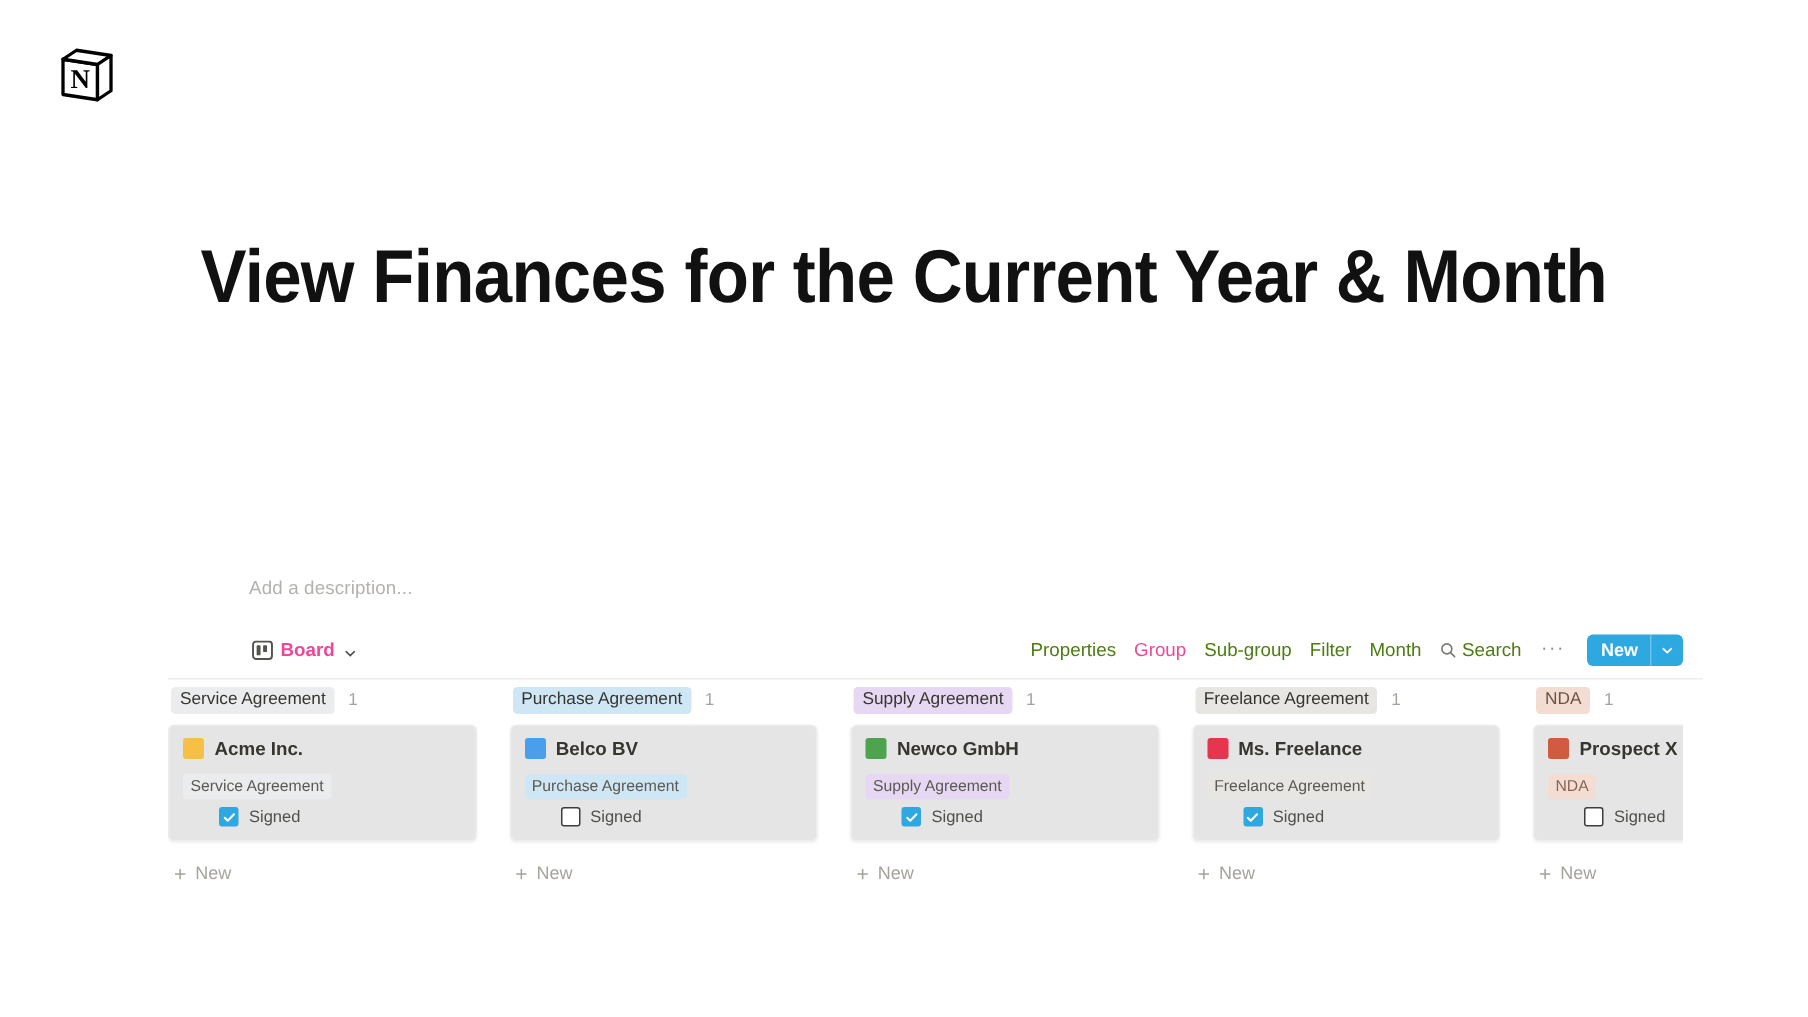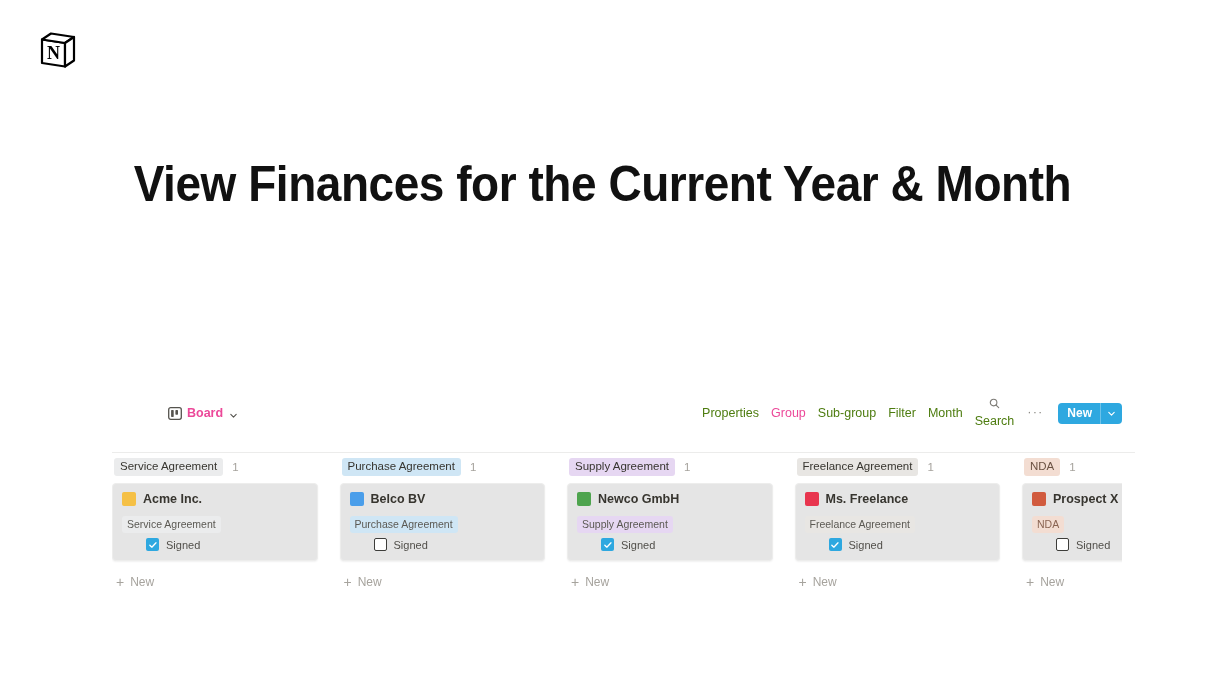--- a/index.html
+++ b/index.html
@@ -104,21 +104,21 @@
   .tb-item {
     font-size: 12.5px;
     color: #4d7c0f;
     padding: 4px 6px;
     border-radius: 4px;
     cursor: pointer;
     white-space: nowrap;
     line-height: 16px;
   }
   .tb-item.active { color: #ec4899; text-align: right; }
-  .tb-item.search { display: flex; align-items: center; gap: 4px; flex-direction: column; }
+  .tb-item.search { display: flex; align-items: center; gap: 4px; }
   .tb-dots {
     font-size: 13px;
     color: #8d8b86;
     padding: 3px 7px 6px 7px;
     border-radius: 4px;
     cursor: pointer;
     letter-spacing: 1px;
     line-height: 10px;
   }
 
@@ -292,20 +292,21 @@
     <path d="M4 9.5 L13 3.5 L36 7 L27 13 Z" fill="#ffffff" stroke="#000000" stroke-width="2.2" stroke-linejoin="round"></path>
     <path d="M27 13 L36 7 L36 30.5 L27 36.5 Z" fill="#ffffff" stroke="#000000" stroke-width="2.2" stroke-linejoin="round"></path>
     <text x="15.5" y="28.5" font-family="&quot;Liberation Serif&quot;, serif" font-size="18" font-weight="700" fill="#000000" text-anchor="middle">N</text>
   </svg>
 </div>
 
 <div id="page-title">View Finances for the Current Year &amp; Month</div>
 
 <div id="db-block">
 
+  <div class="db-description">Add a description...</div>
 
   <div class="db-toolbar">
 
     <div class="view-tab">
       <span class="board-icon">
         <svg viewBox="0 0 14 13" width="14" height="13">
           <rect x="0.7" y="0.7" width="12.6" height="11.6" rx="2" fill="#ffffff" stroke="#55534e" stroke-width="1.3"></rect>
           <rect x="3.1" y="3.1" width="2.6" height="6.8" rx="0.6" fill="#55534e"></rect>
           <rect x="7.4" y="3.1" width="2.6" height="4.6" rx="0.6" fill="#55534e"></rect>
         </svg>

